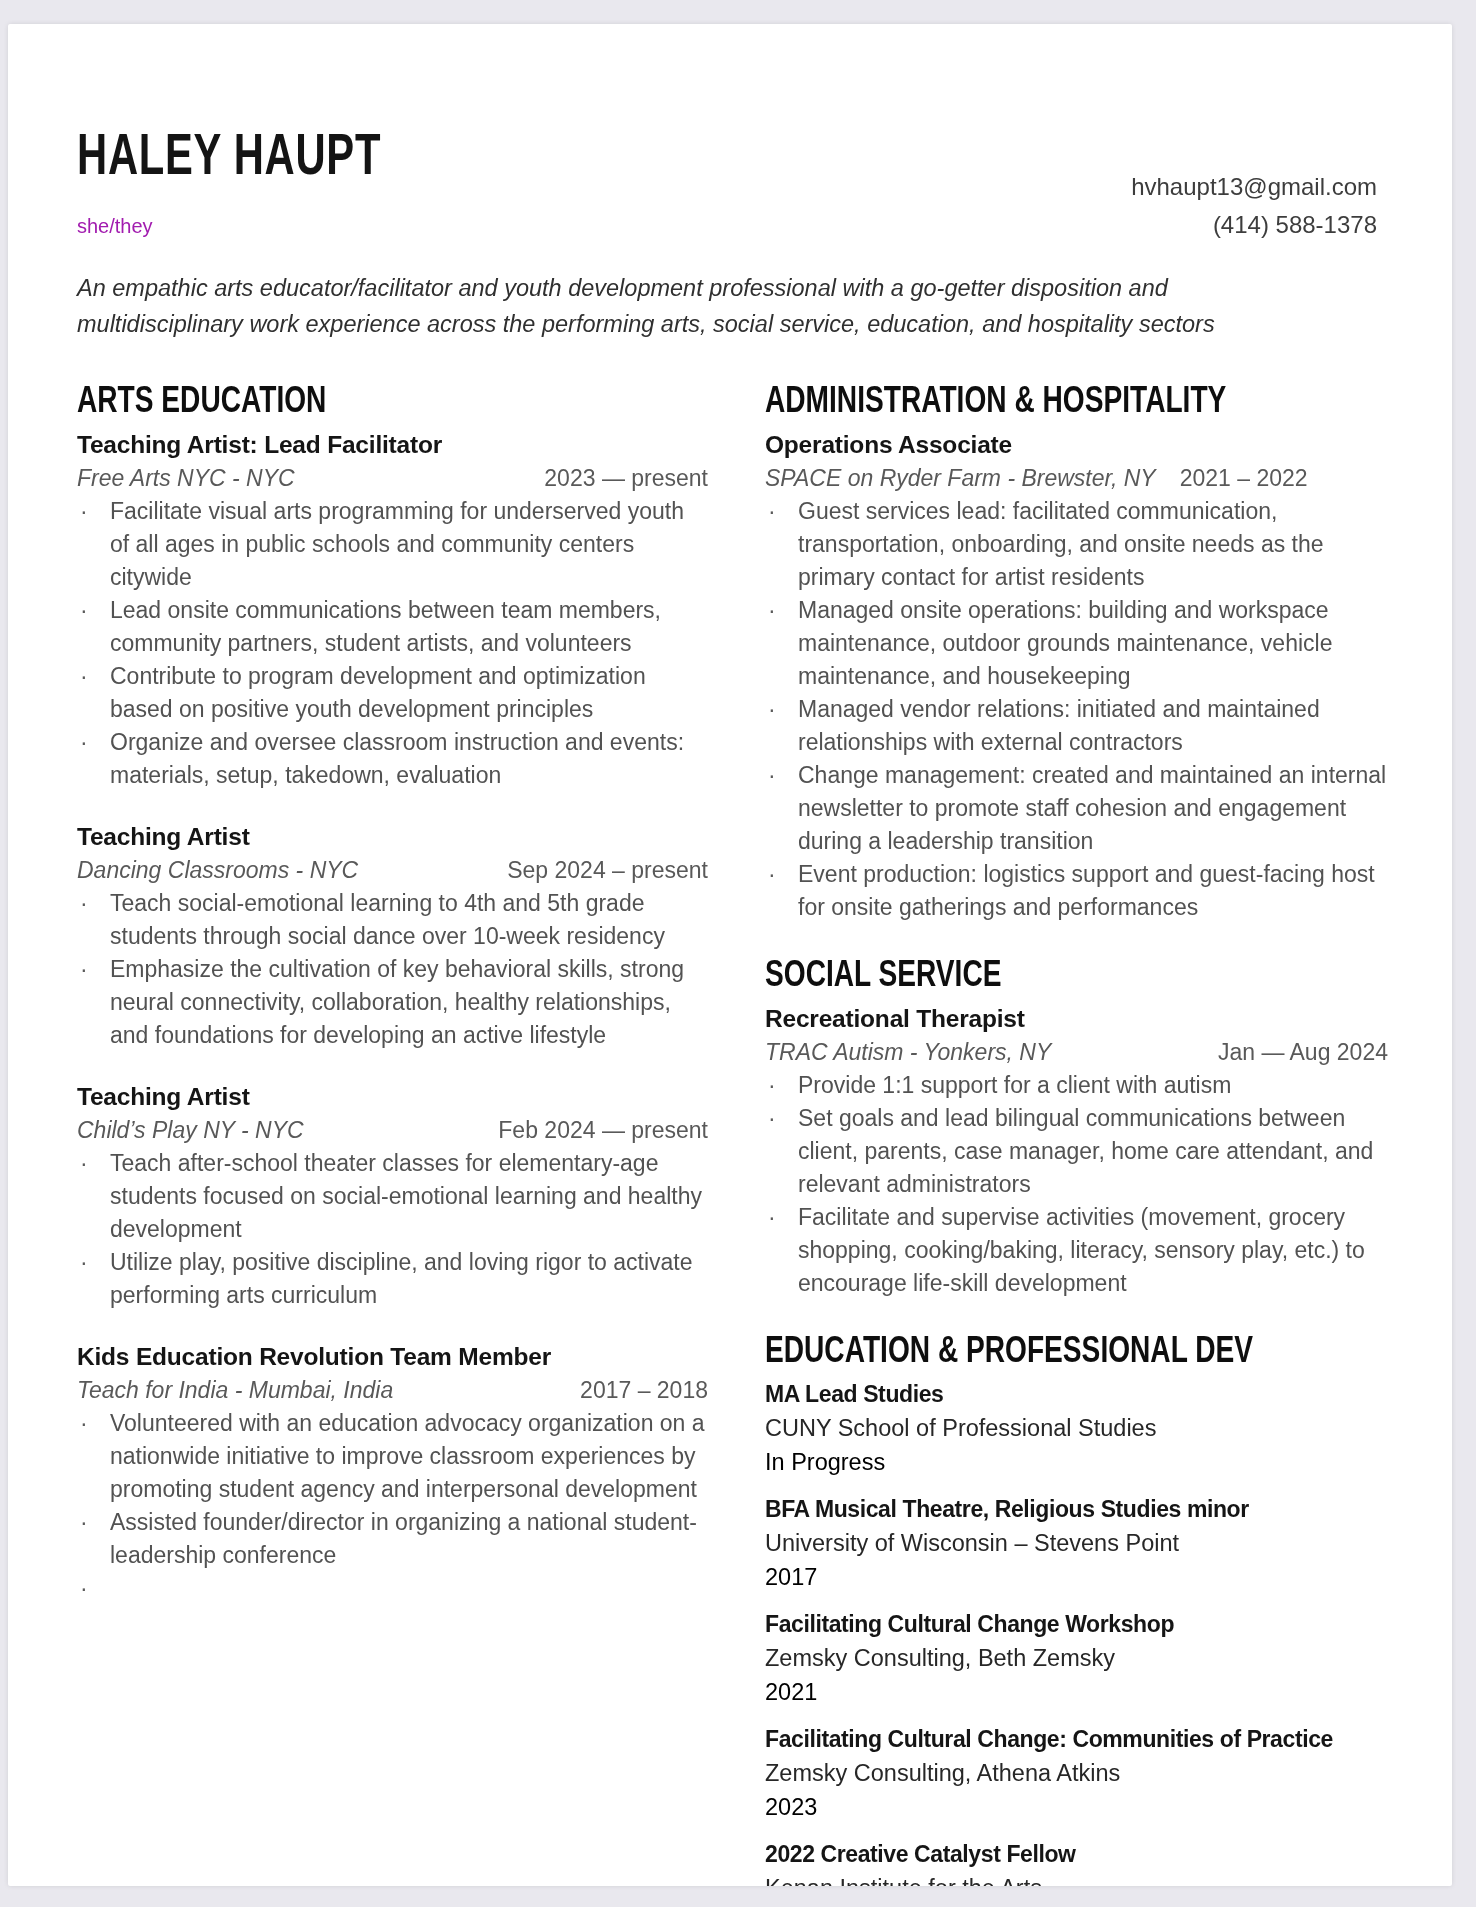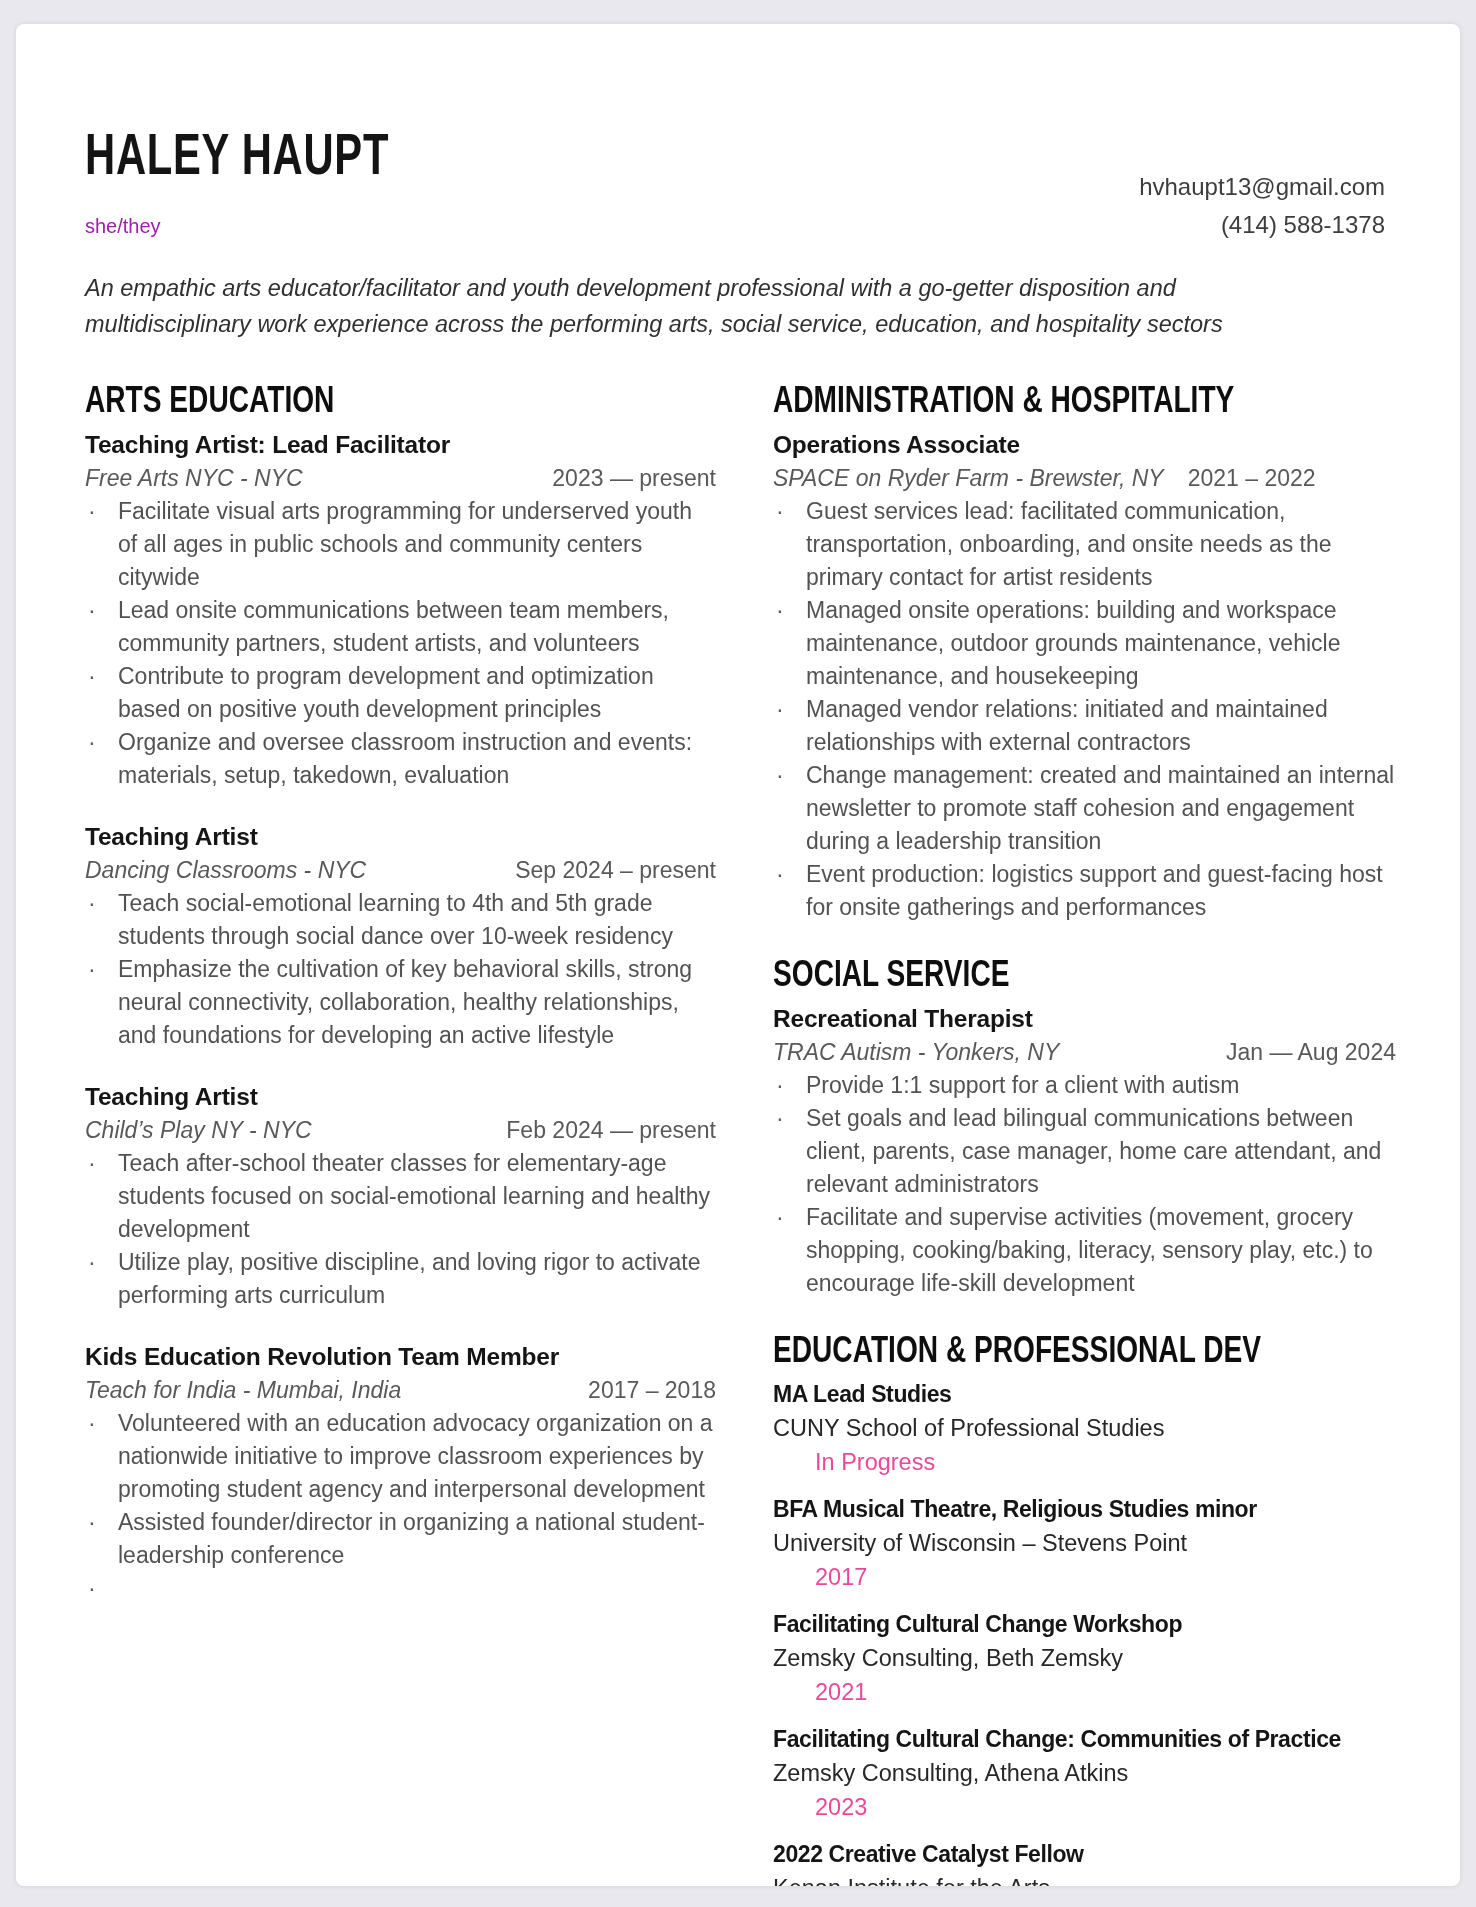--- a/index.html
+++ b/index.html
@@ -4,24 +4,24 @@
 <style>
   html,body{margin:0;padding:0;}
   body{
     width:1476px;height:1907px;
     background:#e9e8ee;
     font-family:"Liberation Sans", sans-serif;
     position:relative;
     -webkit-font-smoothing:antialiased;
   }
   .page{
-    position:absolute;left:16px;top:24px;
+    position:absolute;left:8px;top:24px;
     width:1444px;height:1862px;
     background:#ffffff;
-    border-radius:8px;
+    border-radius:2px;
     box-shadow:0 0 5px rgba(0,0,0,0.10);
     box-sizing:border-box;
     padding:100px 75px 16px 69px;
     overflow:hidden;
   }
   .cond{display:inline-block;transform:scaleX(0.76);transform-origin:0 50%;white-space:nowrap;}
   .cond-name{display:inline-block;transform:scaleX(0.72);transform-origin:0 50%;white-space:nowrap;letter-spacing:1px;}
 
   
   .header-row{display:flex;justify-content:space-between;align-items:flex-end;}
@@ -48,21 +48,21 @@
   .company{font-style:italic;}
   .dates{white-space:nowrap;}
 
   .bullet{position:relative;padding-left:33px;font-size:23px;line-height:33px;color:#525252;}
   .dot{position:absolute;left:3px;top:0;color:#5a5a5a;}
 
   
   .edu{margin-bottom:14px;}
   .edu-title{margin:0;font-size:23px;line-height:33px;font-weight:bold;color:#151515;letter-spacing:-0.4px;white-space:nowrap;}
   .edu-meta{display:flex;justify-content:space-between;font-size:23.5px;line-height:34px;color:#272727;flex-direction:column;}
-  .edu-meta .year{color:#ec4899;white-space:nowrap;margin-left:42px;}
+  .edu-meta .year{color:#000000;white-space:nowrap;}
 
   .skills-line{font-size:23.5px;line-height:34px;color:#272727;margin-top:4px;text-align:center;}
 </style>
 </head>
 <body>
 
 <div class="page">
 
   <div class="header-row">
     <div>

